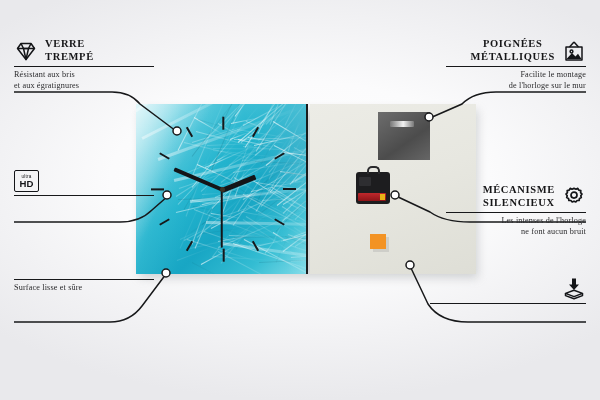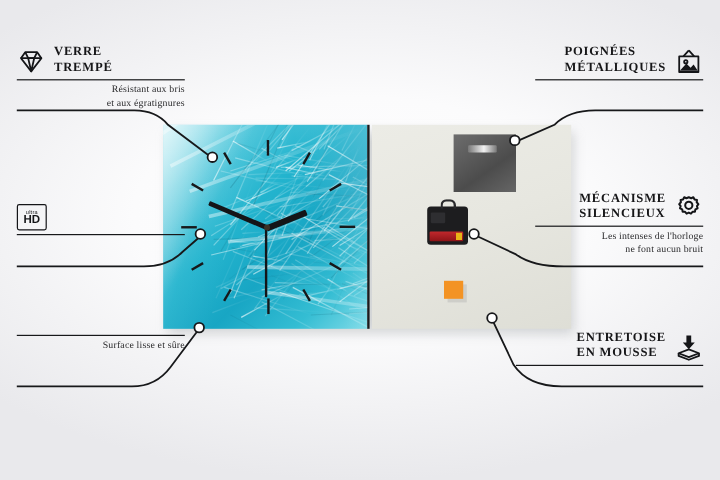--- a/index.html
+++ b/index.html
@@ -163,23 +163,23 @@
   }
   .co-desc {
     font-size: 8.2px;
     color: #2a2a2c;
     line-height: 10.4px;
     margin-top: 3px;
     letter-spacing: 0.15px;
   }
   .left .co-head { justify-content: flex-start; }
   .left .co-title { text-align: left; }
-  .left .co-desc { text-align: right; }
+  .left .co-desc { text-align: left; }
   .right .co-head { justify-content: flex-end; }
-  .right .co-title { text-align: left; }
+  .right .co-title { text-align: center; }
   .right .co-desc { text-align: right; }
 
   .ico { width: 24px; height: 24px; flex: 0 0 24px; color: #141518; }
   .ico svg { display: block; width: 100%; height: 100%; }
 
   .hd-badge {
     width: 25px; height: 22px;
     border: 1.6px solid #141518;
     border-radius: 2px;
     display: flex; flex-direction: column;
@@ -503,23 +503,27 @@
       <span class="ico">
         <svg viewBox="0 0 24 24" fill="none" stroke="currentColor" stroke-width="1.5" stroke-linejoin="round">
           <rect x="4" y="8" width="16" height="13"></rect>
           <path d="M12 3 L7.5 8 M12 3 L16.5 8"></path>
           <circle cx="9.5" cy="12.5" r="1.4"></circle>
           <path d="M4.5 20 L10 14 L13.5 17.5 L16 14.8 L19.5 20Z" fill="currentColor" stroke="none"></path>
         </svg>
       </span>
     </div>
     <div class="co-rule" style="width:140px;"></div>
-  </div>
-
-  <div class="callout right" style="left:446px; top:160px; width:140px;">
+    <div class="co-desc">
+      <span>Facilite le montage</span><br>
+      <span>de l'horloge sur le mur</span>
+    </div>
+  </div>
+
+  <div class="callout right" style="left:446px; top:184px; width:140px;">
     <div class="co-head">
       <span class="co-title">
         <span>MÉCANISME</span><br>
         <span>SILENCIEUX</span>
       </span>
       <span class="ico">
         <svg viewBox="0 0 24 24" fill="none" stroke="currentColor" stroke-width="1.7" stroke-linejoin="round">
           <path d="M12 3.2 14 4 15.8 3.2 16.8 5 18.8 5.4 18.6 7.4 20 8.9 18.8 10.5 19.3 12.4 17.5 13.3 17.1 15.3 15.1 15.3 13.8 16.8 12 16 10.2 16.8 8.9 15.3 6.9 15.3 6.5 13.3 4.7 12.4 5.2 10.5 4 8.9 5.4 7.4 5.2 5.4 7.2 5 8.2 3.2 10 4Z" transform="translate(0,0.2) scale(1.0)"></path>
           <circle cx="12" cy="10.1" r="3"></circle>
         </svg>
@@ -527,24 +531,20 @@
     </div>
     <div class="co-rule" style="width:140px;"></div>
     <div class="co-desc">
       <span>Les intenses de l'horloge</span><br>
       <span>ne font aucun bruit</span>
     </div>
   </div>
 
   <div class="callout right" style="left:430px; top:276px; width:156px;">
     <div class="co-head">
-      <span class="co-title">
-        <span>ENTRETOISE</span><br>
-        <span>EN MOUSSE</span>
-      </span>
       <span class="ico">
         <svg viewBox="0 0 24 24" fill="none" stroke="currentColor" stroke-width="1.5" stroke-linejoin="round">
           <path d="M10 2.5h4v6h3L12 14 7 8.5h3z" fill="currentColor" stroke="none"></path>
           <path d="M12 14.2 3.5 17.4 12 20.6 20.5 17.4z"></path>
           <path d="M3.5 17.4v2.2L12 22.8l8.5-3.2v-2.2"></path>
         </svg>
       </span>
     </div>
     <div class="co-rule" style="width:156px;"></div>
   </div>

